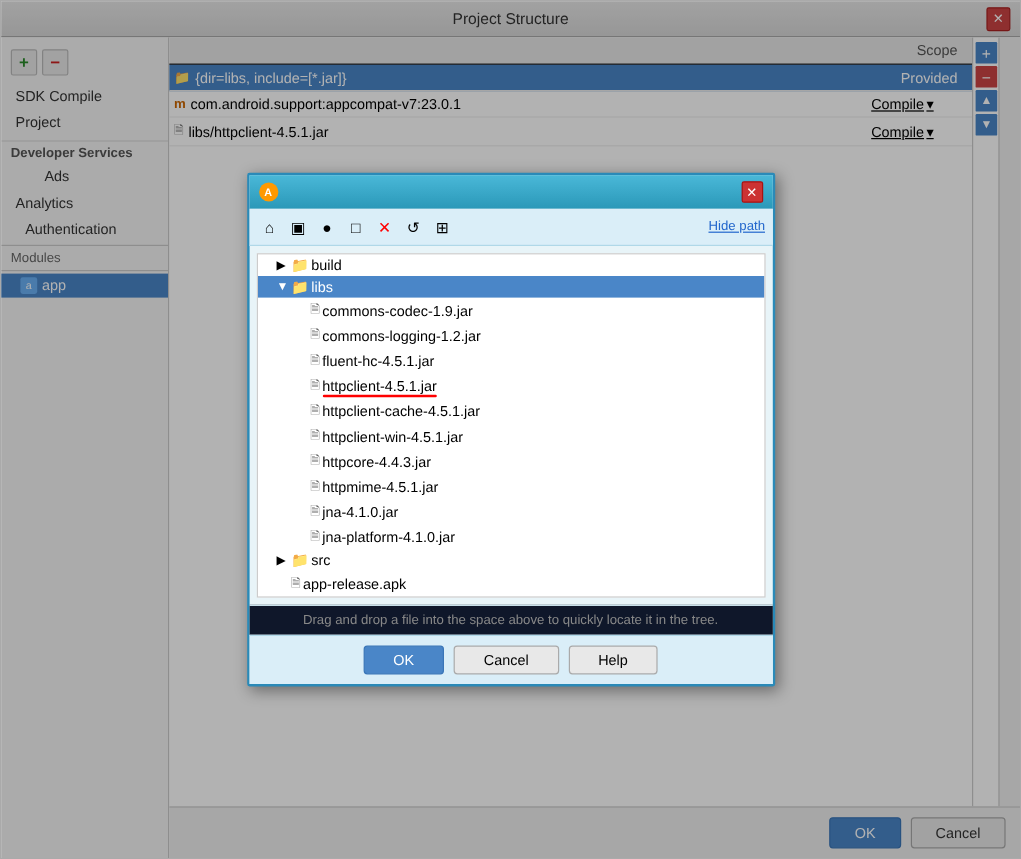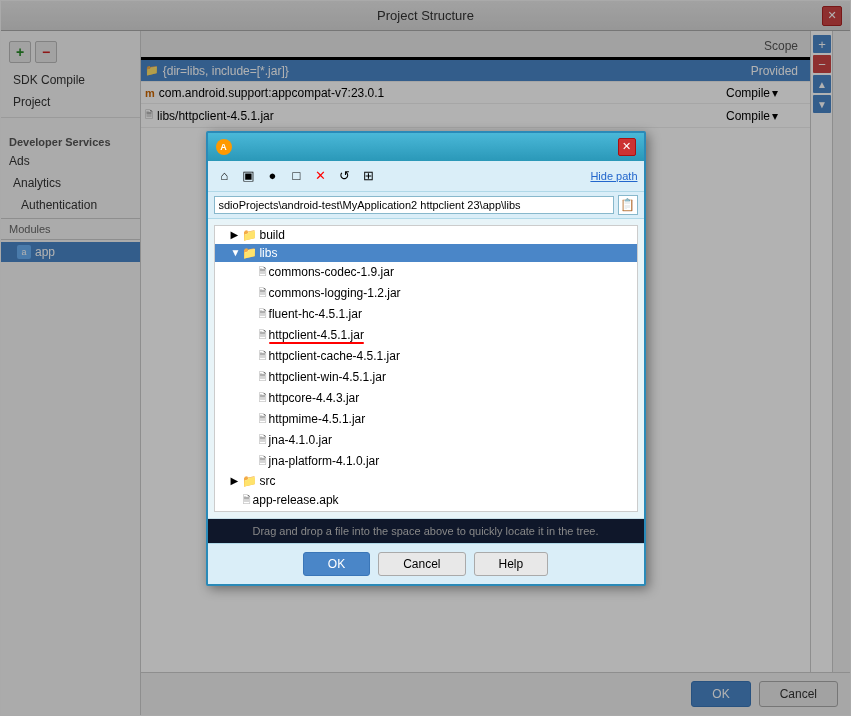--- a/index.html
+++ b/index.html
@@ -67,21 +67,21 @@
     .sidebar-btn.add { color: #2a8a2a; }
     .sidebar-btn.remove { color: #cc2222; }
 
     .sidebar-item {
       padding: 4px 12px;
       cursor: pointer;
       color: #333;
     }
 
     .sidebar-section-label {
-      padding: 18px 8px 2px 8px;
+      padding: 4px 8px 2px 8px;
       font-size: 11px;
       color: #555;
       font-weight: bold;
       border-top: 1px solid #ddd;
       margin-top: 4px;
     }
 
     .sidebar-modules-header {
       padding: 4px 8px;
       font-size: 11px;
@@ -145,42 +145,41 @@
     .content-area {
       flex: 1;
       background: white;
       position: relative;
       display: flex;
       flex-direction: column;
     }
     .dep-table-header {
       display: flex;
       background: #e8e8e8;
-      border-bottom: 3px solid #000000;
+      border-bottom: 1px solid #000000;
       padding: 2px 4px;
-      flex-direction: column;
     }
     .dep-table-header-cell {
       color: #555;
       padding: 2px 4px;
     }
     .dep-table-header-scope { margin-left: auto; padding-right: 8px; }
 
     .dep-row {
       display: flex;
       align-items: center;
       padding: 3px 4px;
       border-bottom: 1px solid #eee;
       min-height: 22px;
     }
     .dep-row.selected { background: #4a86c8; color: white; }
     .dep-row-label { flex: 1; display: flex; align-items: center; gap: 4px; }
     .dep-row-scope { min-width: 80px; text-align: right; padding-right: 8px; }
     .dep-row-scope-dropdown {
-      display: flex; align-items: center; gap: 2px;
+      display: flex; align-items: center; gap: 2px; text-decoration: underline;
     }
 
     .dep-icon-folder { color: #f0a020; font-size: 11px; }
     .dep-icon-m { color: #cc6600; font-size: 11px; font-weight: bold; }
     .dep-icon-jar { color: #777; font-size: 10px; }
 
     
     .dep-sidebar {
       display: flex;
       flex-direction: column;
@@ -432,21 +431,21 @@
         <div class="sidebar-btn add">+</div>
         <div class="sidebar-btn remove">−</div>
       </div>
       <div class="sidebar-item">
         <span>SDK Compile</span>
       </div>
       <div class="sidebar-item">
         <span>Project</span>
       </div>
       <div class="sidebar-section-label">Developer Services</div>
-      <div class="sidebar-item" style="padding-left:8px">
+      <div class="sidebar-item" style="padding-left:36px">
         <span>Ads</span>
       </div>
       <div class="sidebar-item" style="">
         <span>Analytics</span>
       </div>
       <div class="sidebar-item" style="padding-left:20px">
         <span>Authentication</span>
       </div>
       <div class="sidebar-modules-header">Modules</div>
       <div class="sidebar-module-item">
@@ -531,24 +530,20 @@
         <button class="dialog-tb-btn">⌂</button>
         <button class="dialog-tb-btn">▣</button>
         <button class="dialog-tb-btn">●</button>
         <button class="dialog-tb-btn">□</button>
         <button class="dialog-tb-btn" style="color:red">✕</button>
         <button class="dialog-tb-btn">↺</button>
         <button class="dialog-tb-btn">⊞</button>
         <span class="hide-path-link">Hide path</span>
       </div>
 
-      <div class="dialog-path-bar">
-        <input type="text" class="dialog-path-input" value="sdioProjects\android-test\MyApplication2 httpclient 23\app\libs" style="">
-        <div class="dialog-path-icon">📋</div>
-      </div>
 
       <div class="dialog-tree">
 
         <div class="tree-item tree-indent-1">
           <span class="tree-expand-icon">▶</span>
           <span class="tree-folder-icon">📁</span>
           <span class="tree-label">build</span>
         </div>
 
         <div class="tree-item tree-indent-1 selected">

